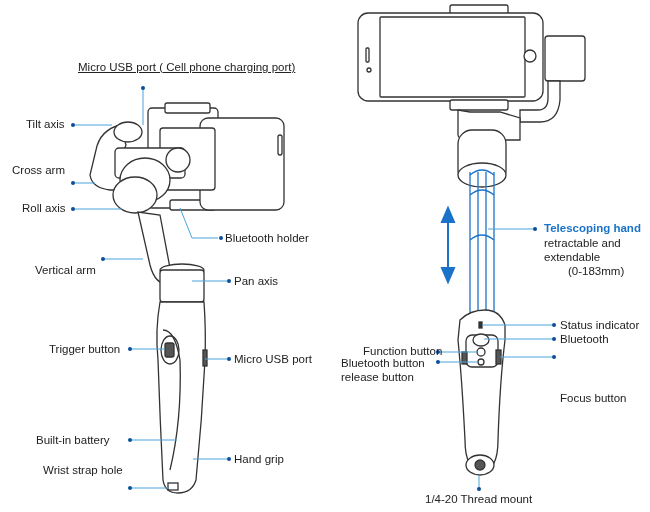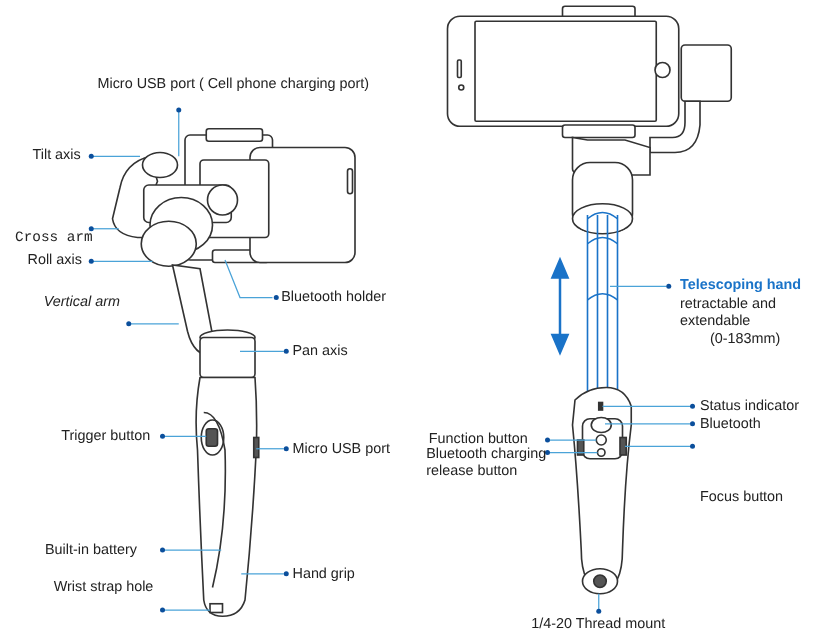--- a/index.html
+++ b/index.html
@@ -128,36 +128,36 @@
     <circle cx="535" cy="229" r="2"></circle>
     <circle cx="554" cy="325" r="2"></circle>
     <circle cx="554" cy="339" r="2"></circle>
     <circle cx="438" cy="352" r="2"></circle>
     <circle cx="438" cy="362" r="2"></circle>
     <circle cx="554" cy="357" r="2"></circle>
     <circle cx="479" cy="489" r="2"></circle>
   </g>
 </svg>
 
-<div class="lbl" style="left:78px;top:61px;">Micro USB port ( Cell phone charging port)</div>
+<div class="lbl" style="left:78px;top:61px;text-decoration:underline;">Micro USB port ( Cell phone charging port)</div>
 <div class="lbl" style="left:26px;top:118px;">Tilt axis</div>
-<div class="lbl" style="left:12px;top:184px;font-family:Liberation Mono, monospace;">Cross arm</div>
+<div class="lbl" style="left:12px;top:164px;">Cross arm</div>
 <div class="lbl" style="left:22px;top:202px;">Roll axis</div>
 <div class="lbl" style="left:225px;top:232px;">Bluetooth holder</div>
-<div class="lbl" style="left:35px;top:236px;font-style:italic;">Vertical arm</div>
+<div class="lbl" style="left:35px;top:264px;">Vertical arm</div>
 <div class="lbl" style="left:234px;top:275px;">Pan axis</div>
 <div class="lbl" style="left:49px;top:343px;">Trigger button</div>
 <div class="lbl" style="left:234px;top:353px;">Micro USB port</div>
 <div class="lbl" style="left:36px;top:434px;text-align:right;">Built-in battery</div>
 <div class="lbl" style="left:234px;top:453px;">Hand grip</div>
 <div class="lbl" style="left:43px;top:464px;">Wrist strap hole</div>
 
 <div class="lbl blue" style="left:544px;top:222px;">Telescoping hand</div>
 <div class="lbl" style="left:544px;top:237px;">retractable and</div>
 <div class="lbl" style="left:544px;top:251px;">extendable</div>
 <div class="lbl" style="left:568px;top:265px;">(0-183mm)</div>
 <div class="lbl" style="left:560px;top:319px;">Status indicator</div>
 <div class="lbl" style="left:560px;top:333px;">Bluetooth</div>
-<div class="lbl" style="left:321px;top:345px;padding-left:22px;">Function button</div>
+<div class="lbl" style="left:341px;top:345px;padding-left:22px;">Function button</div>
 <div class="lbl" style="left:560px;top:351px;margin-top:41px;">Focus button</div>
-<div class="lbl" style="left:341px;top:357px;">Bluetooth charging</div>
+<div class="lbl" style="left:341px;top:357px;">Bluetooth button</div>
 <div class="lbl" style="left:341px;top:371px;">release button</div>
 <div class="lbl" style="left:425px;top:493px;">1/4-20 Thread mount</div>
 
 </body></html>

